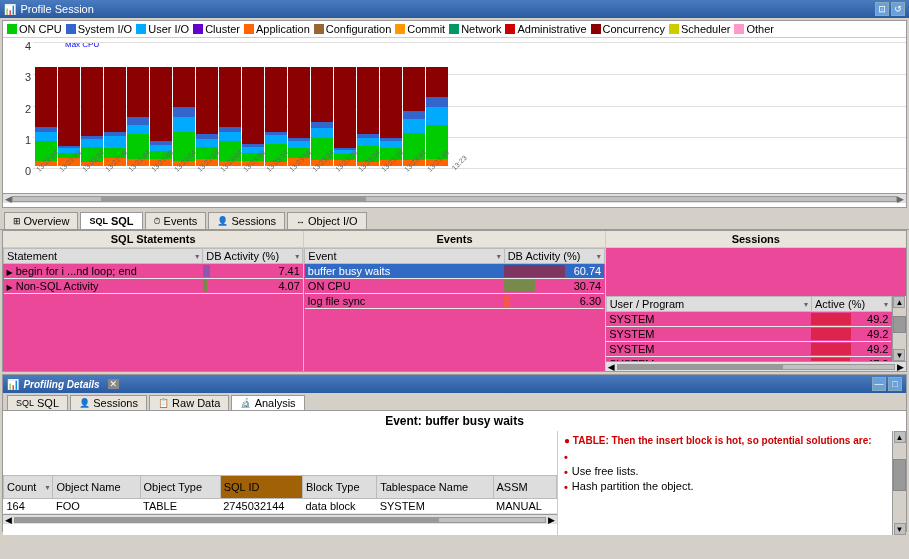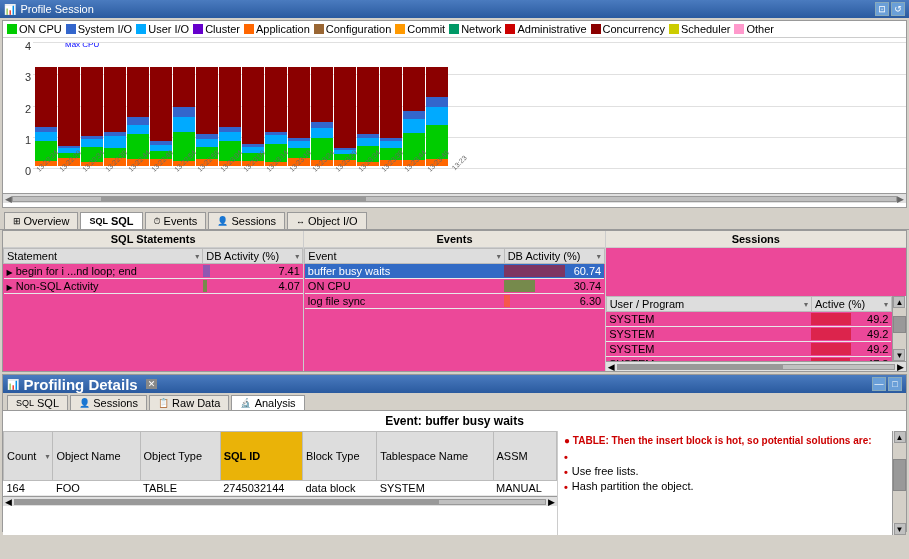--- a/index.html
+++ b/index.html
@@ -166,21 +166,21 @@
       background: linear-gradient(to bottom, #4a7bbf, #2a5a9f);
       color: white;
       padding: 1px 4px;
       display: flex;
       align-items: center;
       justify-content: space-between;
       height: 18px;
     }
     .bottom-title-left { display: flex; align-items: center; gap: 4px; }
     .bottom-title-icons { display: flex; gap: 2px; }
-    .panel-title { font-weight: bold; font-size: 15px; }
+    .panel-title { font-weight: bold; font-size: 10px; font-style: italic; }
     .profiling-tabs {
       display: flex;
       align-items: flex-end;
       gap: 2px;
       padding: 2px 4px 0;
       background: #d4d0c8;
       border-bottom: 1px solid #999;
     }
     .profiling-tab {
       background: #e8e4dc;
@@ -680,33 +680,33 @@
         <span>Raw Data</span>
       </div>
       <div class="profiling-tab active">
         <span style="font-size:9px;">🔬</span>
         <span>Analysis</span>
       </div>
     </div>
   <div class="event-title">Event: buffer busy waits</div>
   <div class="bottom-content">
     <div class="bottom-table-section">
-      <table style="width:100%;">
+      <table style="width:100%;margin-top:44px;">
         <thead>
           <tr id="bottom-thead">
               <th style="background: rgb(221, 221, 221); border: 1px solid rgb(187, 187, 187); padding: 1px 3px; font-weight: normal; white-space: nowrap;">
                 <div class="col-header">Count <span class="chevron">▾</span></div>
               </th>
               <th style="background: rgb(221, 221, 221); border: 1px solid rgb(187, 187, 187); padding: 1px 3px; font-weight: normal; white-space: nowrap;">
                 <div class="col-header">Object Name </div>
               </th>
               <th style="background: rgb(221, 221, 221); border: 1px solid rgb(187, 187, 187); padding: 1px 3px; font-weight: normal; white-space: nowrap;">
                 <div class="col-header">Object Type </div>
               </th>
-              <th style="background: #eab308; border: 1px solid rgb(187, 187, 187); padding: 18px 3px; font-weight: bold; white-space: nowrap;">
+              <th style="background: #a16207; border: 1px solid rgb(187, 187, 187); padding: 5px 3px; font-weight: normal; white-space: nowrap;">
                 <div class="col-header">SQL ID </div>
               </th>
               <th style="background: rgb(221, 221, 221); border: 1px solid rgb(187, 187, 187); padding: 1px 3px; font-weight: normal; white-space: nowrap;">
                 <div class="col-header">Block Type </div>
               </th>
               <th style="background: rgb(221, 221, 221); border: 1px solid rgb(187, 187, 187); padding: 1px 3px; font-weight: normal; white-space: nowrap;">
                 <div class="col-header">Tablespace Name </div>
               </th>
               <th style="background: rgb(221, 221, 221); border: 1px solid rgb(187, 187, 187); padding: 1px 3px; font-weight: normal; white-space: nowrap;">
                 <div class="col-header">ASSM </div>

